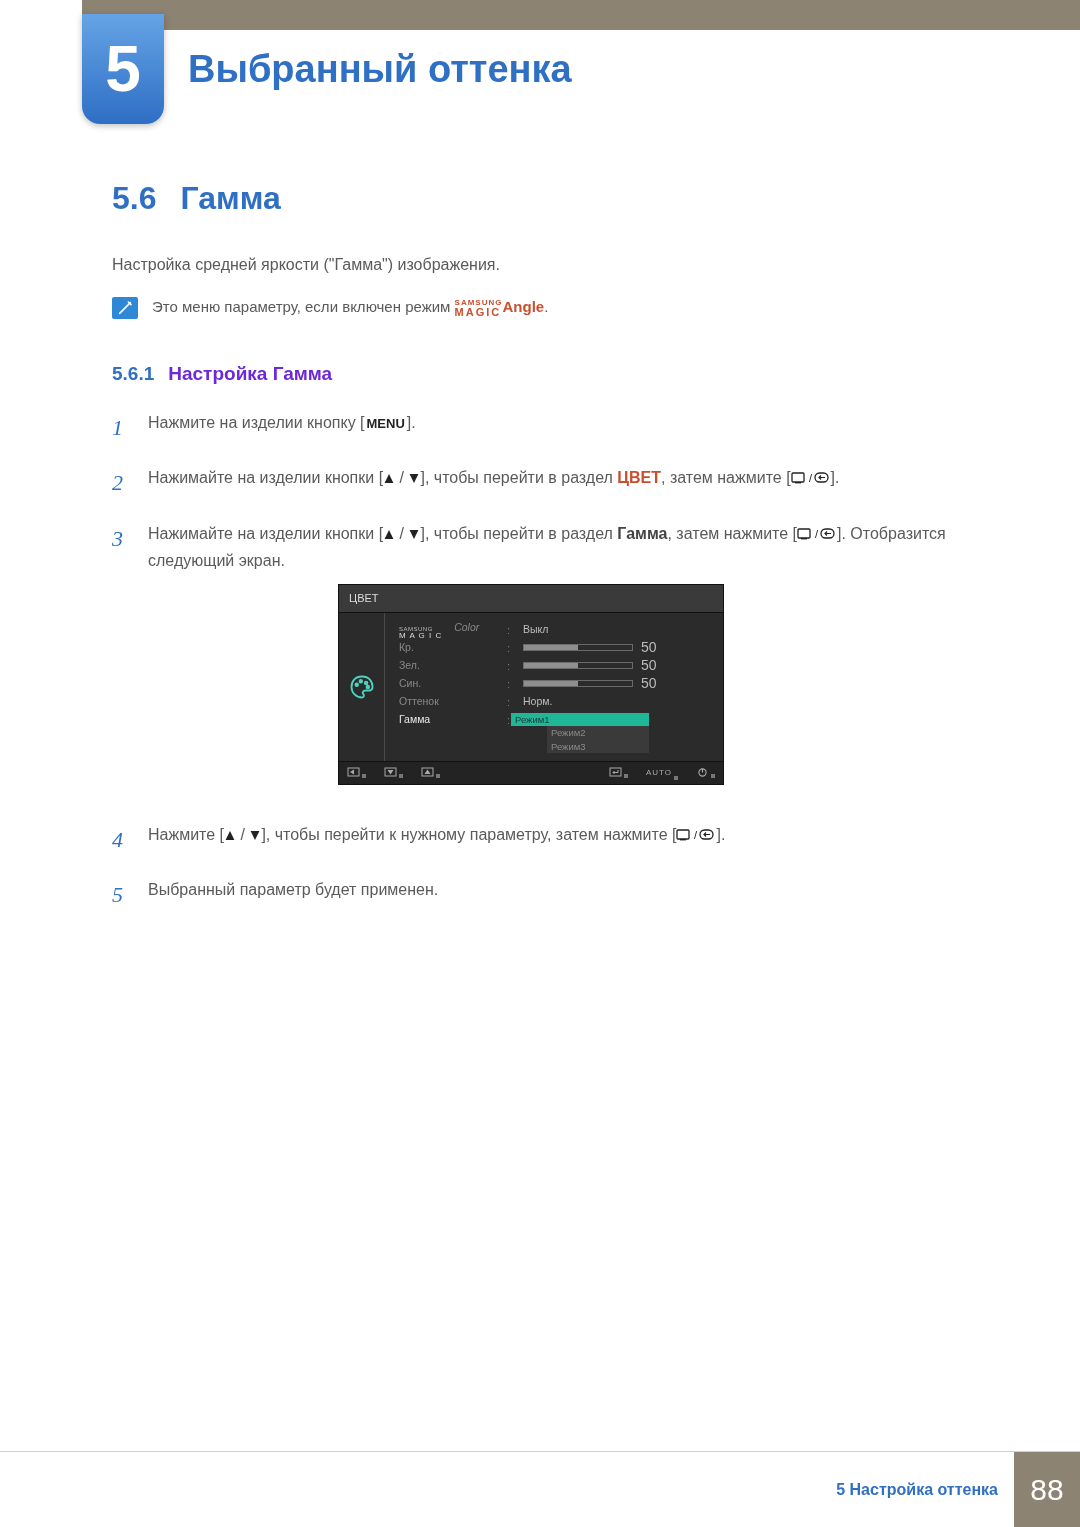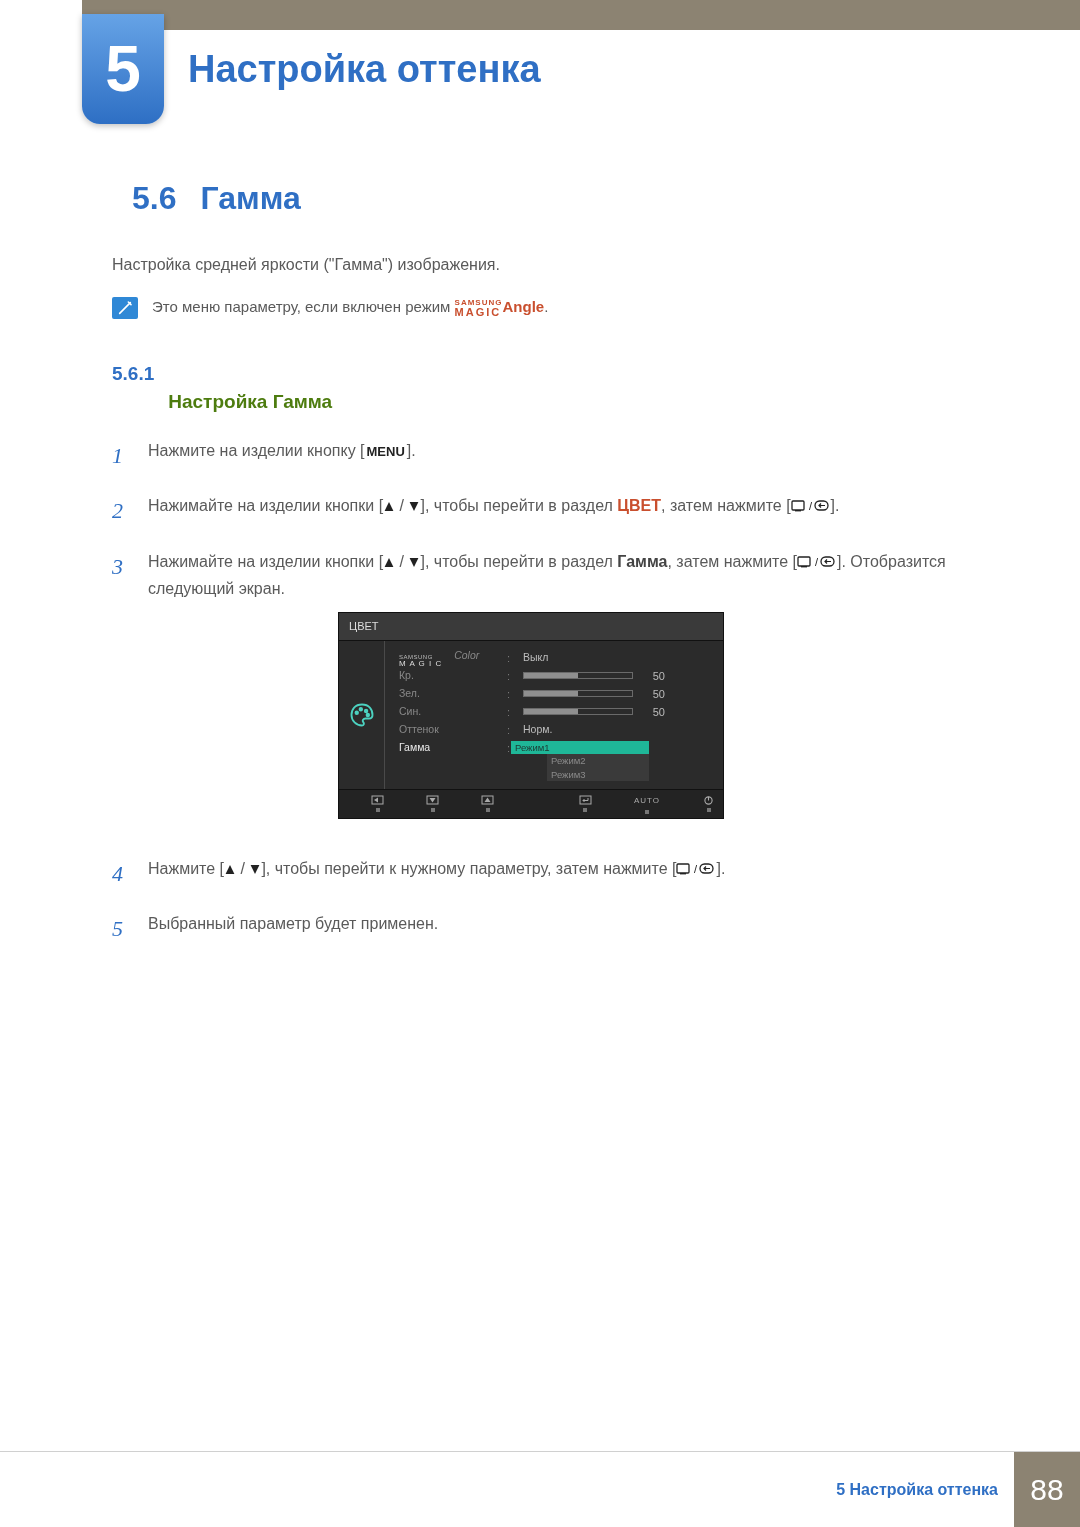--- a/index.html
+++ b/index.html
@@ -33,37 +33,37 @@
     box-shadow: 0 2px 6px rgba(0,0,0,0.25);
   }
   .chapter-title {
     font-size: 38px; font-weight: bold; color: #2f6fc4;
     margin-left: 24px;
   }
   .content {
     position: absolute; top: 180px; left: 112px; right: 90px;
   }
   .sec-row { display: flex; align-items: baseline; gap: 24px; }
-  .sec-num { font-size: 32px; font-weight: bold; color: #2f6fc4; margin-left: 20px; }
+  .sec-num { font-size: 32px; font-weight: bold; color: #2f6fc4; }
   .sec-title { font-size: 32px; font-weight: bold; color: #2f6fc4; }
   .para { margin-top: 36px; font-size: 16px; color: #5a5a5a; line-height: 1.5; }
   .note-row { margin-top: 20px; display: flex; align-items: center; gap: 14px; }
   .note-icon {
     width: 26px; height: 22px; background: #2f88d6;
     color: #ffffff; font-size: 14px; display: flex; align-items: center; justify-content: center;
     border-radius: 2px;
   }
   .note-text { font-size: 15px; color: #5a5a5a; }
   .sm-brand { display: inline-flex; flex-direction: column; line-height: 1; vertical-align: middle; }
   .sm-top { font-size: 8px; color: #c94f2e; letter-spacing: 1px; font-weight: bold; }
   .sm-bot { font-size: 11px; color: #c94f2e; letter-spacing: 2px; font-weight: bold; }
   .sm-suffix { color: #c94f2e; font-weight: bold; font-size: 15px; }
   .subsection { margin-top: 44px; display: flex; gap: 14px; }
   .sub-num { font-size: 19px; font-weight: bold; color: #2f6fc4; }
-  .sub-title { font-size: 19px; font-weight: bold; color: #4d7c0f; margin-top: 28px; }
+  .sub-title { font-size: 19px; font-weight: bold; color: #6d28d9; }
   ol.steps { list-style: none; padding: 0; margin: 24px 0 0 0; }
   ol.steps > li { display: flex; gap: 18px; margin-bottom: 18px; font-size: 16px; line-height: 1.7; color: #5a5a5a; }
   .step-num { font-size: 22px; font-style: italic; color: #2f6fc4; font-family: Georgia, serif; min-width: 18px; }
   .step-body { flex: 1; }
   .kw { font-weight: bold; color: #444; }
   .kw-orange { font-weight: bold; color: #c94f2e; }
   .btn-menu {
     display: inline-block; padding: 0 2px;
     font-size: 13px; font-weight: bold; color: #222;
   }
@@ -93,37 +93,37 @@
     display: flex; align-items: center; height: 18px; gap: 8px;
   }
   .osd-label { width: 100px; color: #888; font-size: 10.5px; }
   .osd-label.active { color: #e8e8e8; }
   .osd-colon { width: 8px; color: #777; }
   .osd-val { color: #bdbdbd; font-size: 10.5px; }
   .osd-bar {
     width: 110px; height: 7px; border: 1px solid #6a6a6a; position: relative;
   }
   .osd-bar-fill { position: absolute; left: 0; top: 0; bottom: 0; background: #8f8f8f; }
-  .osd-num { width: 24px; text-align: right; color: #bbb; font-size: 11px; }
+  .osd-num { width: 24px; color: #bbb; font-size: 14px; }
   .osd-sub {
     margin-left: 112px; width: 138px;
   }
   .osd-sub-opt {
     font-size: 9.5px; padding: 1px 4px; line-height: 1.2;
   }
   .osd-sub-opt.sel { background: #1fb798; color: #1c3a33; }
   .osd-sub-opt.dim { color: #8a8a8a; background: #3a3a3a; margin-left: 36px; }
   .osd-footer {
     display: flex; justify-content: space-between; align-items: center;
     padding: 4px 8px; border-top: 1px solid #111; background: #232323;
   }
   .osd-footer-group { display: flex; gap: 18px; align-items: center; }
   .osd-ficon { width: 13px; height: 11px; display: inline-block; }
   .osd-ftick { width: 4px; height: 4px; background: #777; margin: 0 auto; }
-  .osd-fcol { display: flex; flex-direction: column; align-items: flex-start; gap: 2px; margin-left: 24px; }
+  .osd-fcol { display: flex; flex-direction: row; align-items: flex-end; gap: 2px; }
   .osd-auto { font-size: 8px; color: #aaa; letter-spacing: 1px; }
   .magic-mini { display: inline-flex; flex-direction: column; line-height: 1; }
   .magic-mini .t { font-size: 6px; color: #bbb; letter-spacing: 0.5px; }
   .magic-mini .b { font-size: 8px; color: #ddd; letter-spacing: 1px; }
 
   
   .page-footer {
     position: absolute; left: 0; right: 0; bottom: 0; height: 76px;
     border-top: 1px solid #d0d0d0;
     display: flex; justify-content: flex-end; align-items: stretch;
@@ -138,21 +138,21 @@
     font-size: 30px; font-weight: 300;
   }
 </style>
 </head>
 <body>
 
 <div class="top-stripe"></div>
 
 <div class="header-row">
   <div class="chapter-tab">5</div>
-  <div class="chapter-title">Настройка оттенка</div>
+  <div class="chapter-title">Выбранный оттенка</div>
 </div>
 
 <div class="content">
 
   <div class="sec-row">
     <span class="sec-num">5.6</span>
     <span class="sec-title">Гамма</span>
   </div>
 
   <p class="para">Настройка средней яркости ("Гамма") изображения.</p>

